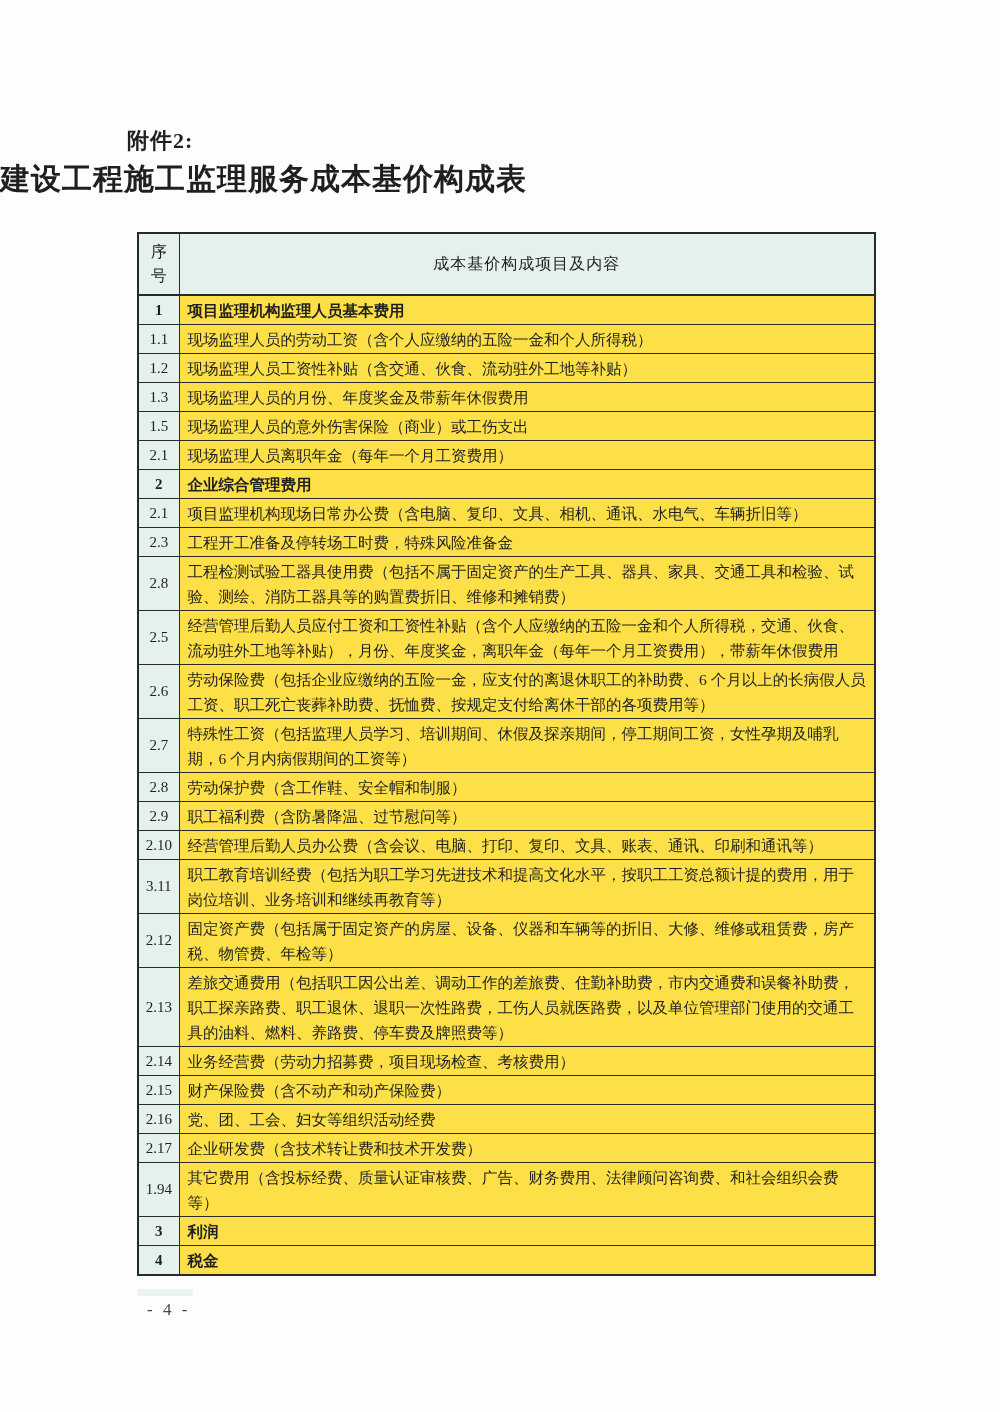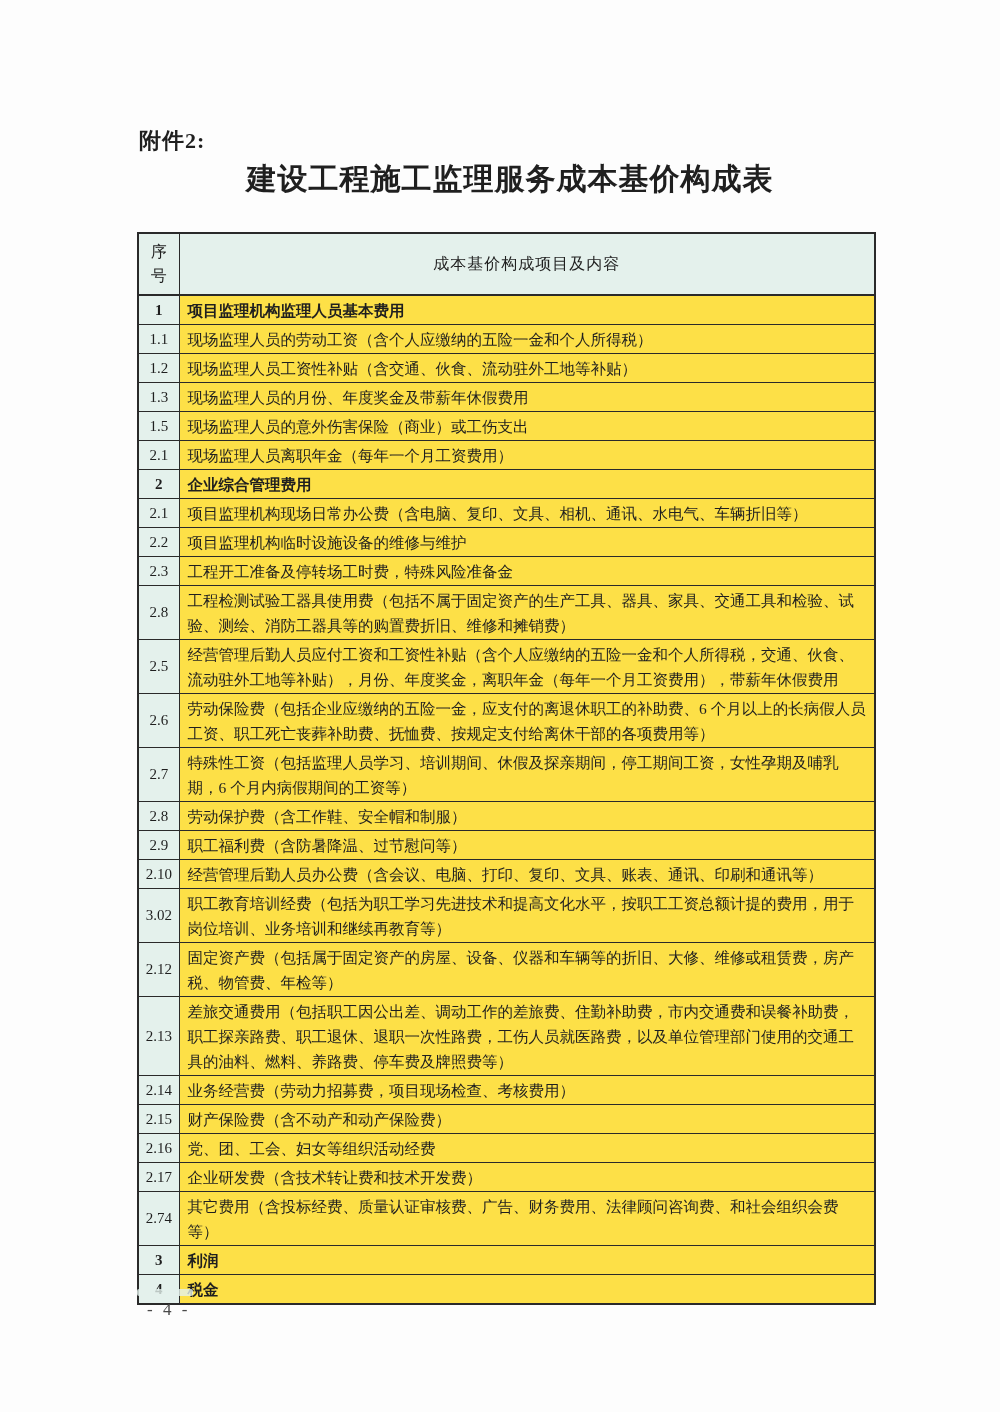--- a/index.html
+++ b/index.html
@@ -14,33 +14,30 @@
     color: var(--text-color, #1f1f1f);
     overflow: hidden;
   }
   .attachment-label {
     position: absolute;
     left: 127px;
     top: 126px;
     font-size: 22px;
     font-weight: 700;
     letter-spacing: 1px;
-    margin-left: 12px;
   }
   .doc-title {
     position: absolute;
     left: 0;
     top: 159px;
     width: 100%;
     margin: 0;
-    text-align: center;
     font-size: 30px;
     font-weight: 700;
     letter-spacing: 1px;
-    padding-left: 20px;
   }
   table.cost-table {
     position: absolute;
     left: 137px;
     top: 232px;
     width: 739px;
     border-collapse: collapse;
     table-layout: fixed;
     border: 2px solid var(--border-color, #2a2a2a);
   }
@@ -145,24 +142,20 @@
   </tr>
         <tr class="section-row">
     <th class="no-cell">2</th>
     <td class="text-cell">企业综合管理费用</td>
   </tr>
         <tr>
     <th class="no-cell">2.1</th>
     <td class="text-cell">项目监理机构现场日常办公费（含电脑、复印、文具、相机、通讯、水电气、车辆折旧等）</td>
   </tr>
         <tr>
-    <th class="no-cell">2.2</th>
-    <td class="text-cell">项目监理机构临时设施设备的维修与维护</td>
-  </tr>
-        <tr>
     <th class="no-cell">2.3</th>
     <td class="text-cell">工程开工准备及停转场工时费，特殊风险准备金</td>
   </tr>
         <tr>
     <th class="no-cell">2.8</th>
     <td class="text-cell">工程检测试验工器具使用费（包括不属于固定资产的生产工具、器具、家具、交通工具和检验、试验、测绘、消防工器具等的购置费折旧、维修和摊销费）</td>
   </tr>
         <tr>
     <th class="no-cell">2.5</th>
     <td class="text-cell">经营管理后勤人员应付工资和工资性补贴（含个人应缴纳的五险一金和个人所得税，交通、伙食、流动驻外工地等补贴），月份、年度奖金，离职年金（每年一个月工资费用），带薪年休假费用</td>
@@ -181,21 +174,21 @@
   </tr>
         <tr>
     <th class="no-cell">2.9</th>
     <td class="text-cell">职工福利费（含防暑降温、过节慰问等）</td>
   </tr>
         <tr>
     <th class="no-cell">2.10</th>
     <td class="text-cell">经营管理后勤人员办公费（含会议、电脑、打印、复印、文具、账表、通讯、印刷和通讯等）</td>
   </tr>
         <tr>
-    <th class="no-cell">3.02</th>
+    <th class="no-cell">3.11</th>
     <td class="text-cell">职工教育培训经费（包括为职工学习先进技术和提高文化水平，按职工工资总额计提的费用，用于岗位培训、业务培训和继续再教育等）</td>
   </tr>
         <tr>
     <th class="no-cell">2.12</th>
     <td class="text-cell">固定资产费（包括属于固定资产的房屋、设备、仪器和车辆等的折旧、大修、维修或租赁费，房产税、物管费、年检等）</td>
   </tr>
         <tr>
     <th class="no-cell">2.13</th>
     <td class="text-cell">差旅交通费用（包括职工因公出差、调动工作的差旅费、住勤补助费，市内交通费和误餐补助费，职工探亲路费、职工退休、退职一次性路费，工伤人员就医路费，以及单位管理部门使用的交通工具的油料、燃料、养路费、停车费及牌照费等）</td>
   </tr>
@@ -209,21 +202,21 @@
   </tr>
         <tr>
     <th class="no-cell">2.16</th>
     <td class="text-cell">党、团、工会、妇女等组织活动经费</td>
   </tr>
         <tr>
     <th class="no-cell">2.17</th>
     <td class="text-cell">企业研发费（含技术转让费和技术开发费）</td>
   </tr>
         <tr>
-    <th class="no-cell">2.74</th>
+    <th class="no-cell">1.94</th>
     <td class="text-cell">其它费用（含投标经费、质量认证审核费、广告、财务费用、法律顾问咨询费、和社会组织会费等）</td>
   </tr>
         <tr class="section-row">
     <th class="no-cell">3</th>
     <td class="text-cell">利润</td>
   </tr>
         <tr class="section-row">
     <th class="no-cell">4</th>
     <td class="text-cell">税金</td>
   </tr>

